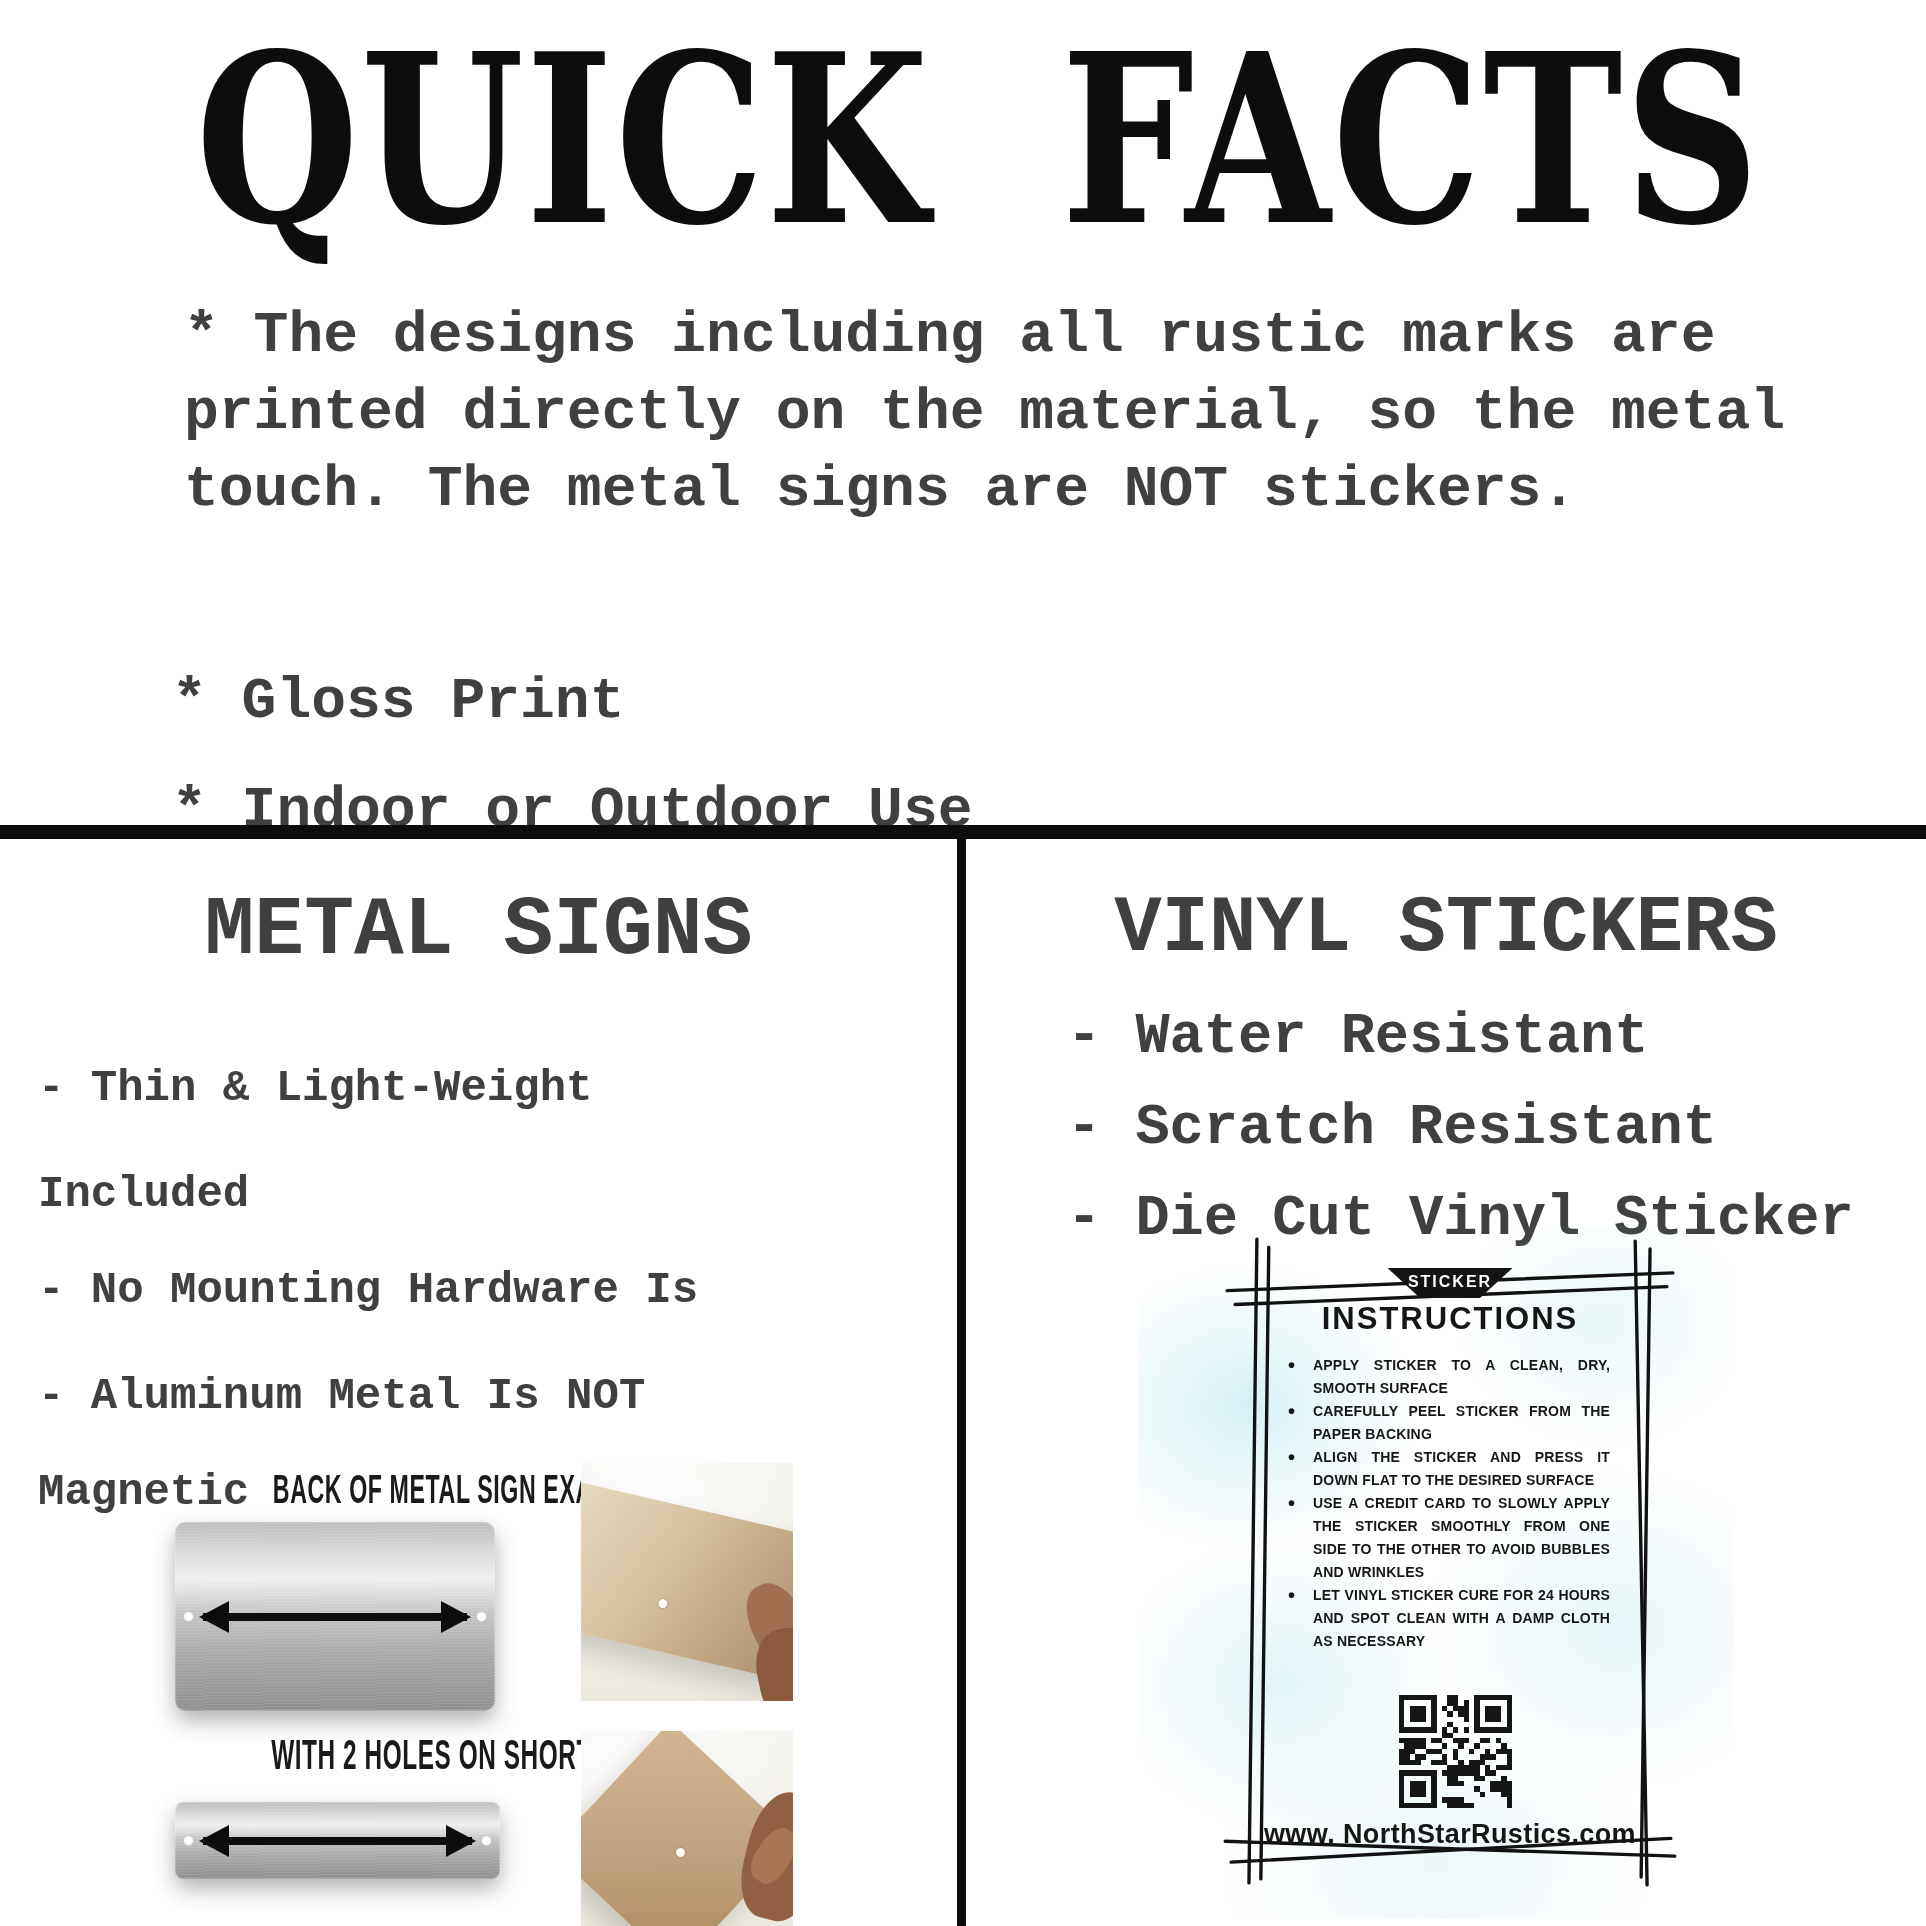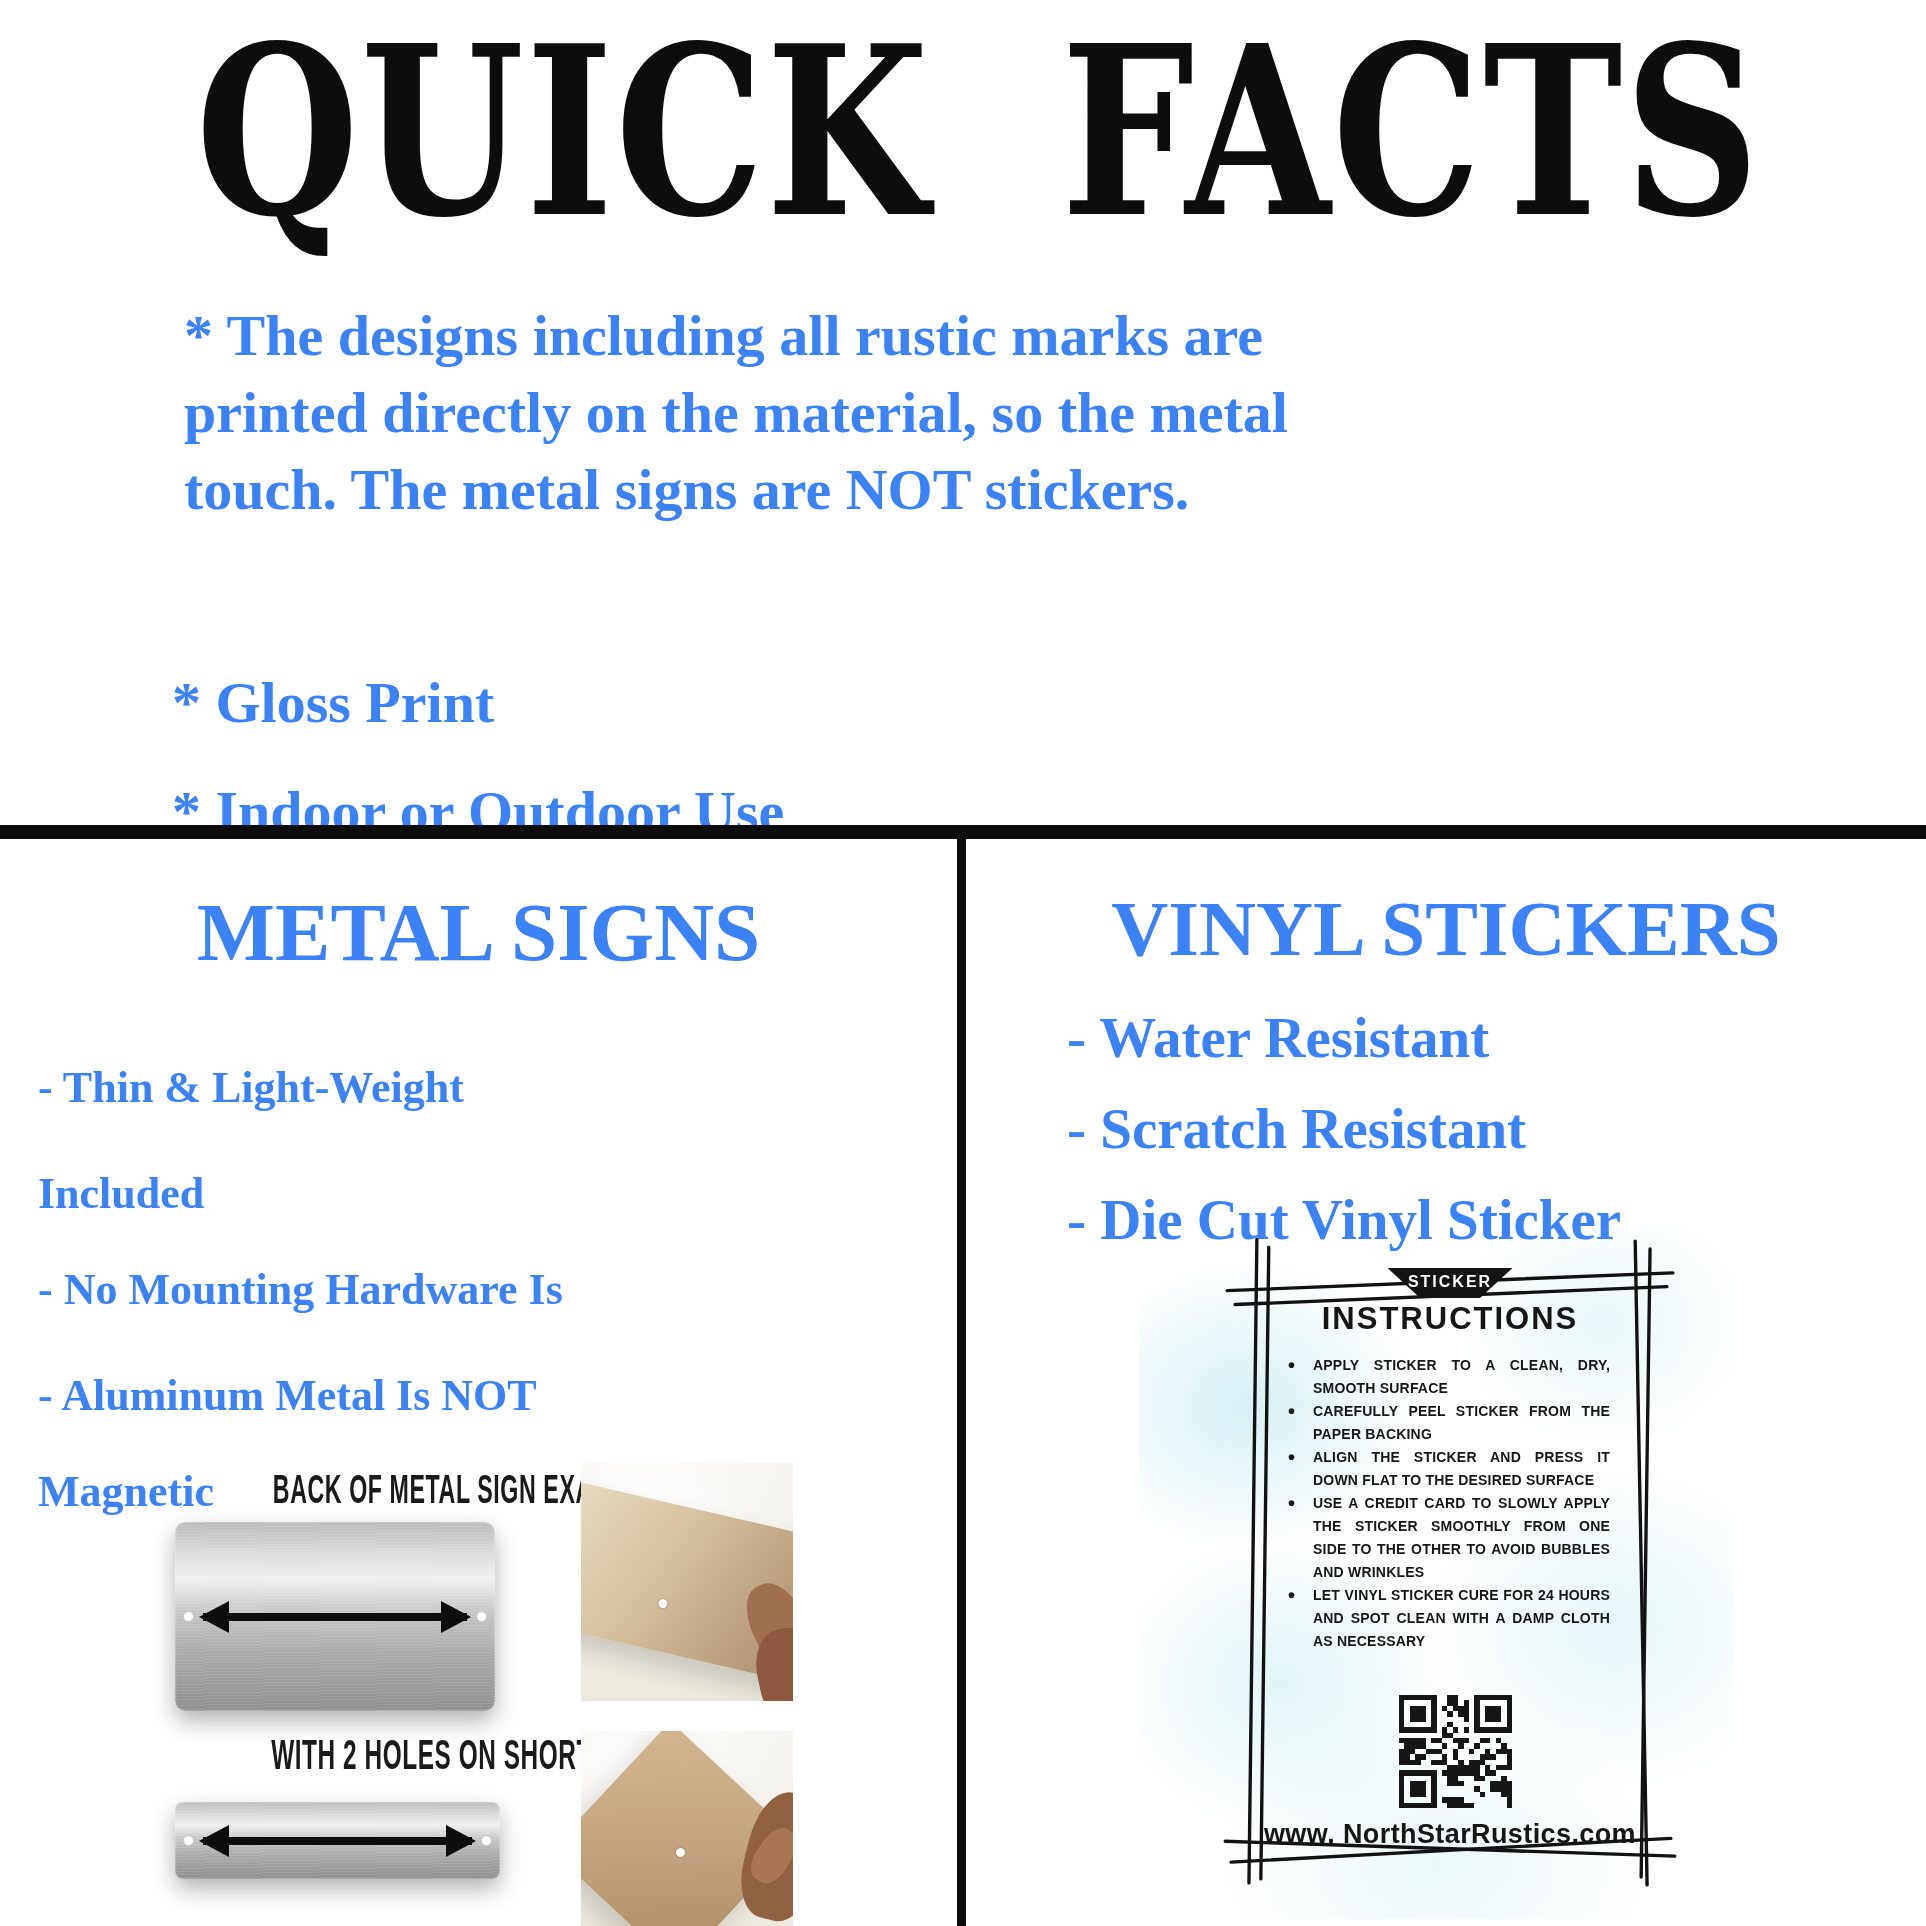--- a/index.html
+++ b/index.html
@@ -1,25 +1,25 @@
 <!DOCTYPE html>
 <html><head>
 <meta charset="utf-8">
 <style>
   html,body{margin:0;padding:0;background:#ffffff;}
   .canvas{
     position:relative; width:1927px; height:1927px; overflow:hidden;
     background:#ffffff; color:#111;
     font-family:"Liberation Mono", monospace;
   }
-  .mono{font-family:Liberation Serif, serif; font-weight:700; color:#3b82f6;}
+  .mono{font-family:Liberation Mono, monospace; font-weight:700; color:#404040;}
 
   
   .title{
-    position:absolute; top:8px; left:0; width:100%; text-align:center;
+    position:absolute; top:16px; left:0; width:100%; text-align:center;
     font-family:"DejaVu Serif", serif; font-weight:700; font-size:234px; line-height:248px;
     margin:0; color:#0d0d0d; white-space:nowrap;
   }
   .title .squish{display:inline-block; transform:scaleX(.80); transform-origin:50% 20%; word-spacing:.34em; letter-spacing:.01em;}
 
   
   .intro-para{position:absolute; left:184px; top:297px; font-size:58px; line-height:77px; white-space:nowrap;}
   .fact{position:absolute; left:172px; font-size:58px; white-space:nowrap;margin-top:24px;}
   .fact-gloss{top:645px;}
   .fact-indoor{top:754px;}

